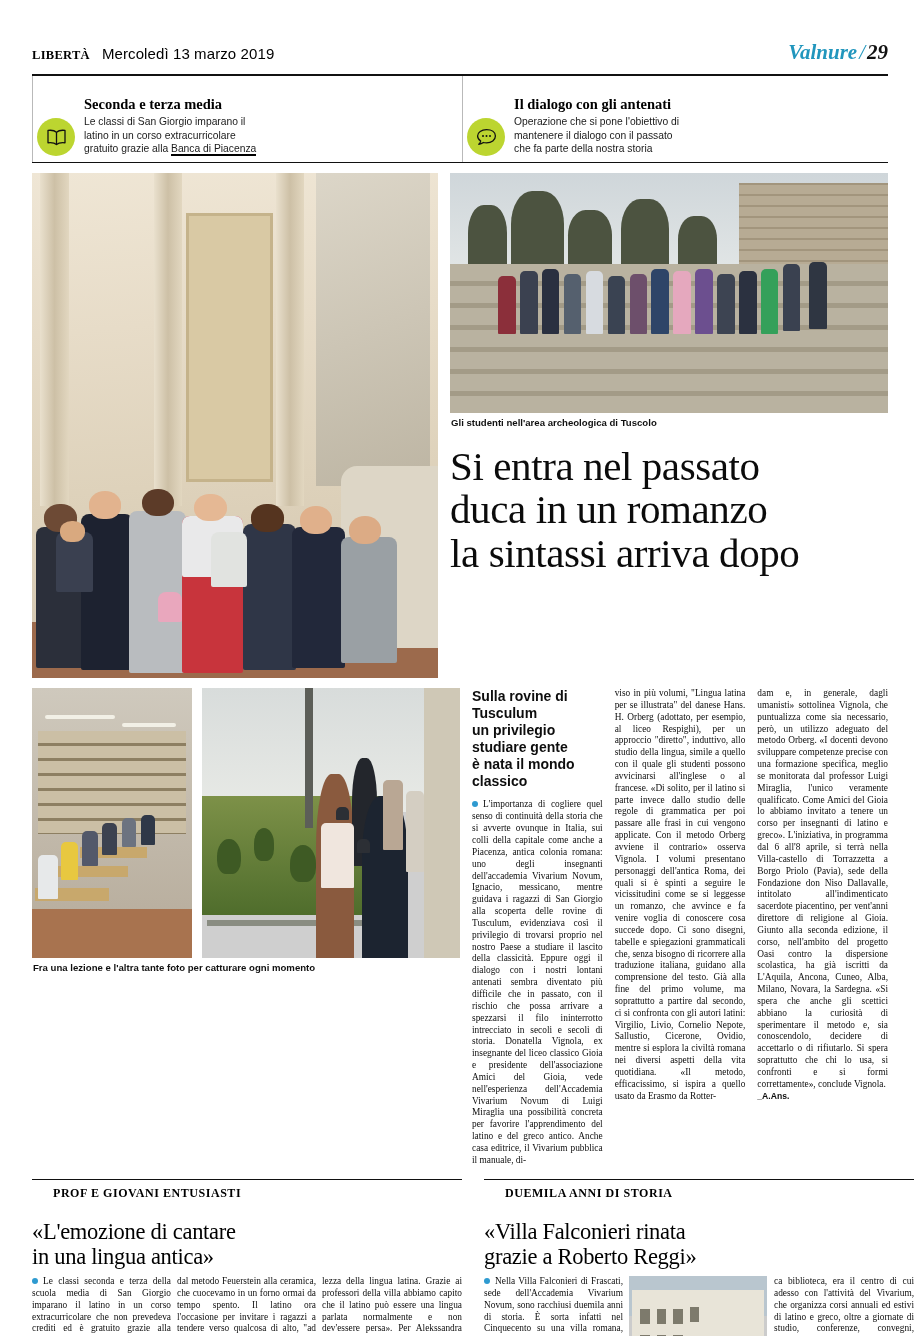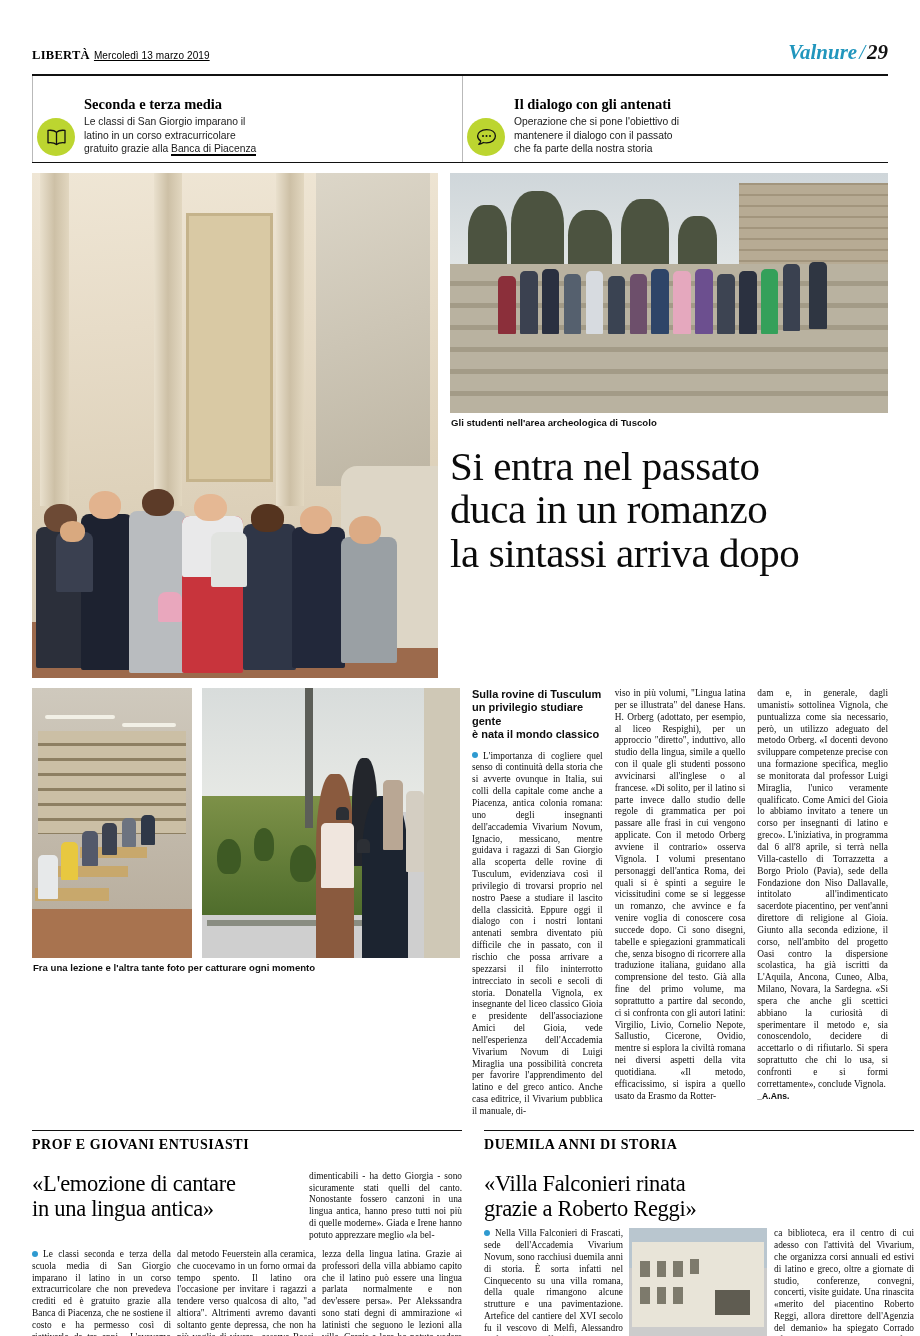--- a/index.html
+++ b/index.html
@@ -7,21 +7,21 @@
     width:920px;height:1336px;background:#ffffff;
     font-family:"Liberation Sans",sans-serif;color:#000;
     overflow:hidden;position:relative;
   }
   .page{width:920px;height:1336px;position:relative;box-sizing:border-box;padding:0 18px;}
 
   
   .masthead{display:flex;align-items:baseline;justify-content:space-between;padding:40px 14px 6px 14px;}
   .mh-left{font-size:11px;letter-spacing:.1px;}
   .mh-brand{font-family:"Liberation Serif",serif;font-weight:bold;font-size:12.5px;letter-spacing:.3px;}
-  .mh-date{font-size:10px;margin-left:4px;text-decoration:underline;}
+  .mh-date{font-size:15px;margin-left:12px;}
   .mh-right{font-family:"Liberation Serif",serif;font-weight:bold;font-size:21px;font-style:italic;}
   .mh-section{color:#2196bd;}
   .mh-slash{color:#2196bd;font-weight:normal;margin:0 2px;}
   .mh-page{color:#111;}
   .rule-thick{height:2px;background:#111;margin:3px 14px 0 14px;}
 
   
   .teasers{display:flex;margin:0 14px;height:86px;}
   .teaser{display:flex;padding:10px 10px 6px 4px;box-sizing:border-box;align-items:flex-end;}
   .t1{width:430px;border-left:1px solid #b9b9b9;}
@@ -91,33 +91,33 @@
   .midrow{display:flex;margin:8px 14px 0 14px;}
   .p-class{width:160px;height:270px;margin-right:10px;}
   .p-balc{width:258px;height:270px;}
 
   
   .artbody{display:flex;margin:10px 14px 0 14px;}
   .col{font-family:"Liberation Serif",serif;font-size:9.35px;line-height:1.268;
        text-align:justify;color:#0d0d0d;hyphens:auto;}
   .c-w{width:140px;margin-right:12px;}
   .c-last{margin-right:0;}
-  .subhead{font-family:"Liberation Sans",sans-serif;font-weight:bold;font-size:11px;
+  .subhead{font-family:"Liberation Sans",sans-serif;font-weight:bold;font-size:14px;
            line-height:1.22;margin-bottom:9px;text-align:left;}
   .bullet{display:inline-block;width:6px;height:6px;border-radius:50%;background:#2e9ad0;
           margin-right:5px;vertical-align:middle;position:relative;top:-1px;}
   .sig{font-weight:bold;font-family:"Liberation Sans",sans-serif;font-size:8.6px;}
 
   
   .bottomwrap{display:flex;margin:12px 14px 0 14px;}
   .bart{width:430px;}
   .bsep{width:1px;background:#b9b9b9;margin:0 11px;}
   .bart2{width:434px;}
-  .kick{font-family:"Liberation Serif",serif;font-weight:bold;font-size:14px;
-        letter-spacing:.55px;padding-top:6px;}
+  .kick{font-family:"Liberation Serif",serif;font-weight:bold;font-size:12px;
+        letter-spacing:.55px;padding-top:6px;margin-left:21px;}
   .bheadwrap{display:flex;margin-top:18px;}
   .bhead{font-family:"Liberation Serif",serif;font-size:22.5px;line-height:1.12;
          letter-spacing:-.3px;width:268px;}
   .bhead2{width:272px;}
   .btxt{flex:1;font-family:"Liberation Serif",serif;font-size:9.35px;line-height:1.268;
         text-align:justify;color:#0d0d0d;hyphens:auto;}
   .bcols{display:flex;margin-top:7px;}
   .bc{width:139px;margin-right:6px;font-family:"Liberation Serif",serif;font-size:9.35px;
       line-height:1.268;text-align:justify;hyphens:auto;color:#0d0d0d;}
   .bc.last{margin-right:0;}
@@ -319,21 +319,20 @@
   <div class="bottomwrap">
 
     <div class="bart">
       <div class="topbar"></div>
       <div class="kick">PROF E GIOVANI ENTUSIASTI</div>
       <div class="bheadwrap">
         <div class="bhead">
           <div>«L'emozione di cantare</div>
           <div>in una lingua antica»</div>
         </div>
-        <div class="btxt" style="padding-left:9px;">dimenticabili - ha detto Giorgia - sono sicuramente stati quelli del canto. Nonostante fossero canzoni in una lingua antica, hanno preso tutti noi più di quelle moderne». Giada e Irene hanno potuto apprezzare meglio «la bel-</div>
       </div>
       <div class="bcols">
         <div class="bc">
           <p style="margin:0;"><span class="bullet"></span><span>Le classi seconda e terza della scuola media di San Giorgio imparano il latino in un corso extracurricolare che non prevedeva crediti ed è gratuito grazie alla Banca di Piacenza, che ne sostiene il costo e ha permesso così di riattivarlo da tre anni. «L'avevamo introdotto negli anni '90, quando la scuola di San Giorgio era un istituto di eccellenza in Emilia-Romagna, avendo adottato il tempo prolungato in tutte le sezioni» rievoca la ex insegnante Lucia Rossi, che ha partecipato al viaggio a Frascati con le colleghe Enrica Monte e Giuseppina Ugoni. «All'epoca c'erano tanti corsi,</span></p>
         </div>
         <div class="bc">
           <p style="margin:0;">dal metodo Feuerstein alla ceramica, che cuocevamo in un forno ormai da tempo spento. Il latino ora l'occasione per invitare i ragazzi a tendere verso qualcosa di alto, "ad altiora". Altrimenti avremo davanti soltanto gente depressa, che non ha più voglia di vivere» osserva Rossi, contenta che il progetto, interrotto nei primi anni Duemila, sia potuto riprendere. Di ritorno da Frascati verso Piacenza, tre studentesse hanno fatto ad alta voce ai compagni le loro impressioni: «È stato un viaggio di quelli che non scordi. Mi sono sentita subito come a casa, ma i momenti più in-</p>
         </div>
         <div class="bc last bc3">
           <p style="margin:0;">lezza della lingua latina. Grazie ai professori della villa abbiamo capito che il latino può essere una lingua parlata normalmente e non dev'essere persa». Per Alekssandra sono stati degni di ammirazione «i latinisti che seguono le lezioni alla villa. Grazie a loro ho potuto vedere come persone diverse culture e nonostante ciò siamo riusciti a comunicare, attraverso il latino. Qualcuno direbbe che il latino è noioso, però io non lo vedo così. L'architettura è meravigliosa, le opere pittoriche di una bellezza unica. La mia preferita? La "stanza della primavera", dove i colori e i dipinti rappresentano appieno la stagione».</p>

